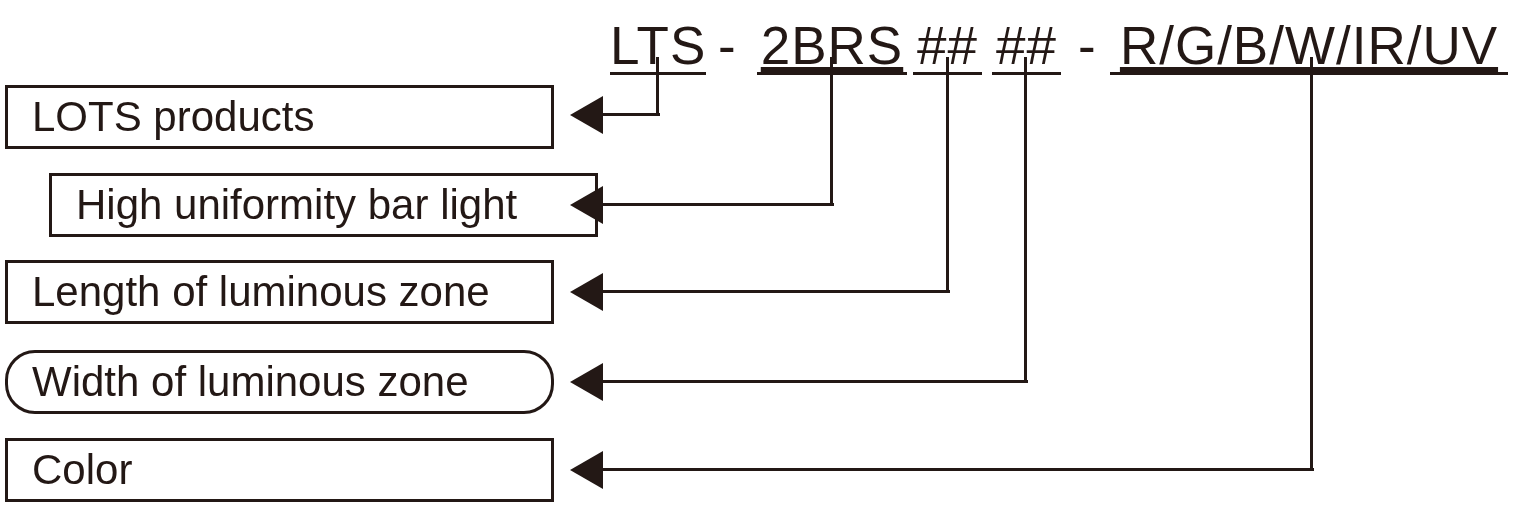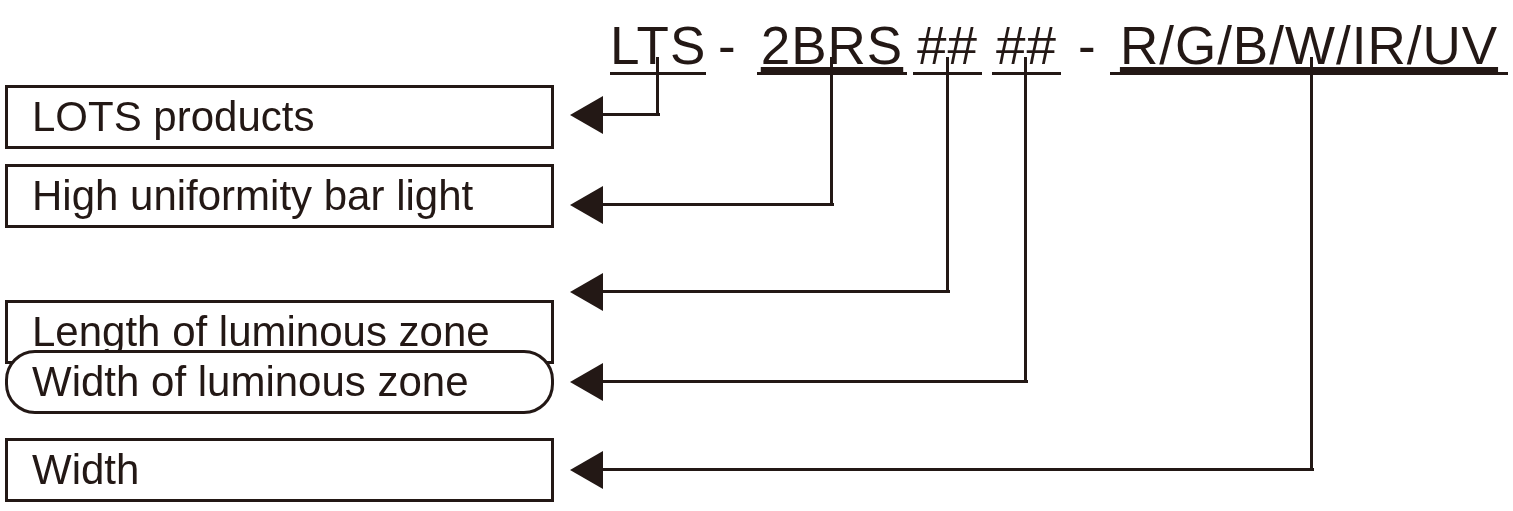--- a/index.html
+++ b/index.html
@@ -66,31 +66,31 @@
     <span class="seg u" style="left:757px; min-width:150px;text-decoration:underline;">2BRS</span>
     <span class="seg u" style="left:913px; min-width:69px;">##</span>
     <span class="seg u" style="left:992px; min-width:69px;">##</span>
     <span class="seg" style="left:1078px;">-</span>
     <span class="seg u" style="left:1110px; min-width:398px;text-decoration:underline;">R/G/B/W/IR/UV</span>
   </div>
 
   <div class="box" style="top:85px;">
     <span>LOTS products</span>
   </div>
-  <div class="box" style="top:164px;">
+  <div class="box" style="top:173px;margin-left:44px;">
     <span>High uniformity bar light</span>
   </div>
-  <div class="box" style="top:260px;margin-top:40px;">
+  <div class="box" style="top:260px;">
     <span>Length of luminous zone</span>
   </div>
   <div class="box" style="top:350px;border-radius:30px;">
     <span>Width of luminous zone</span>
   </div>
   <div class="box" style="top:438px;">
-    <span>Width</span>
+    <span>Color</span>
   </div>
 
   <div>
     <div class="arrow" style="left:570px; top:96px;"></div>
     <div class="hline" style="left:601px; top:113px; width:59px;"></div>
     <div class="vline" style="left:656px; top:57px; height:59px;"></div>
   </div>
 
   <div>
     <div class="arrow" style="left:570px; top:186px;"></div>

